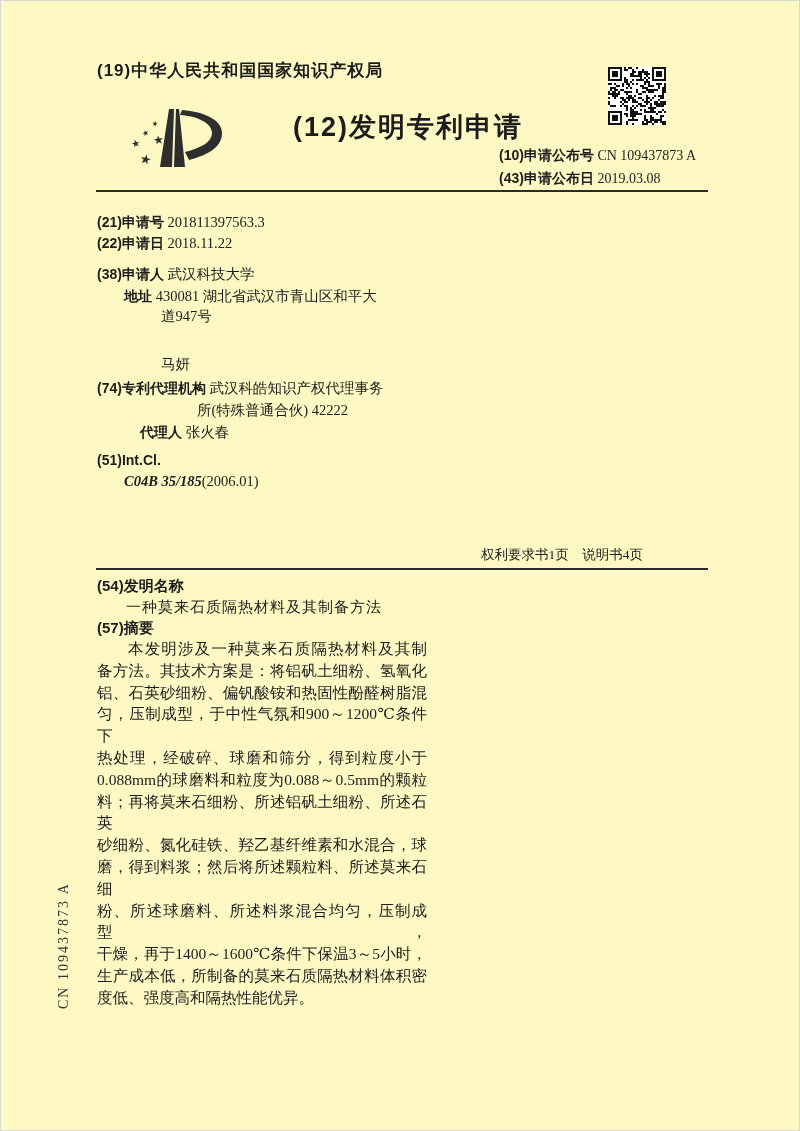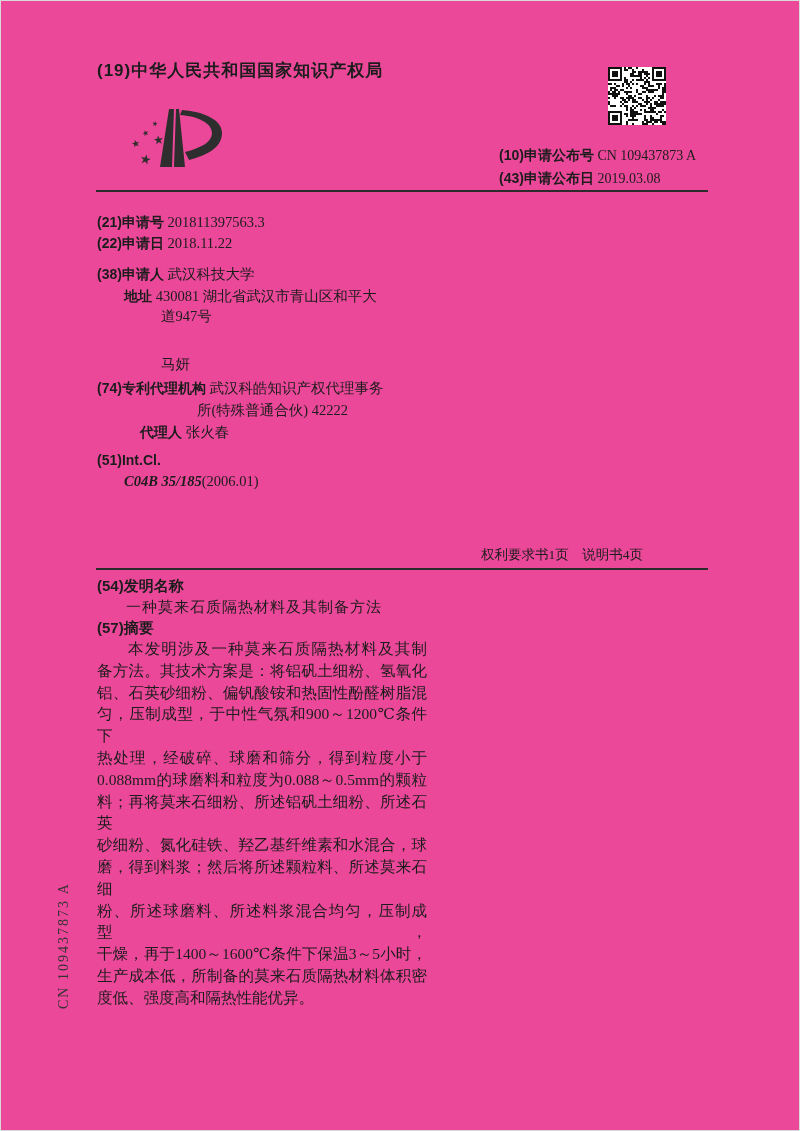--- a/index.html
+++ b/index.html
@@ -1,19 +1,19 @@
 <!DOCTYPE html>
 <html><head>
 <meta charset="utf-8">
 <style>
   html,body{margin:0;padding:0;background:#ffffff;}
   .page{
     position:relative;
     width:800px;height:1131px;
-    background:#ec4899;
+    background:#fef9c3;
     border:1px solid #d9d9d9;
     box-sizing:border-box;
     font-family:"Liberation Serif","DejaVu Serif",serif;
     color:#1c1c1c;
     overflow:hidden;
   }
   .abs{position:absolute;}
   .lbl{font-family:"Liberation Sans","DejaVu Sans",sans-serif;font-weight:700;}
   .val{font-family:"Liberation Serif","DejaVu Serif",serif;font-weight:400;}
   .office{left:96px;top:58px;font-family:"Liberation Sans","DejaVu Sans",sans-serif;
@@ -357,20 +357,21 @@
         <path d="M0,0 h7 v7 h-7 Z M1,1 v5 h5 v-5 Z" fill-rule="evenodd"></path>
         <rect x="2" y="2" width="3" height="3"></rect>
         <path d="M22,0 h7 v7 h-7 Z M23,1 v5 h5 v-5 Z" fill-rule="evenodd"></path>
         <rect x="24" y="2" width="3" height="3"></rect>
         <path d="M0,22 h7 v7 h-7 Z M1,23 v5 h5 v-5 Z" fill-rule="evenodd"></path>
         <rect x="2" y="24" width="3" height="3"></rect>
       </g>
     </svg>
   </div>
 
+  <div class="abs doc-type">(12)发明专利申请</div>
 
   <div class="abs pub-row" style="left:498px;top:146px;">
     <span class="lbl">(10)申请公布号</span>
     <span class="val">CN 109437873 A</span>
   </div>
   <div class="abs pub-row" style="left:498px;top:169px;">
     <span class="lbl">(43)申请公布日</span>
     <span class="val">2019.03.08</span>
   </div>
 

